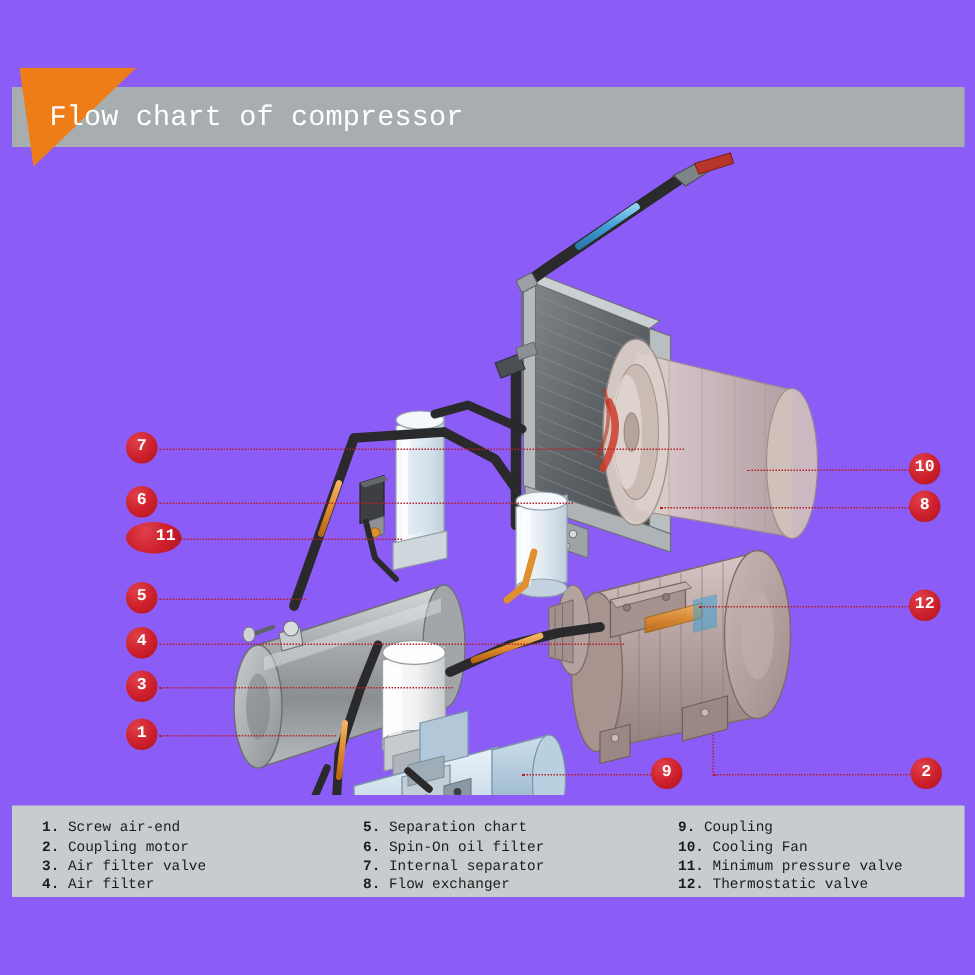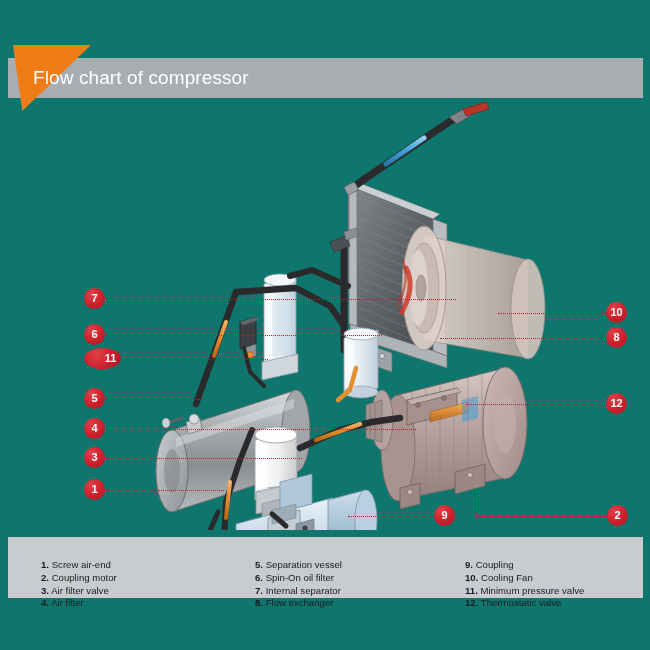--- a/index.html
+++ b/index.html
@@ -12,21 +12,22 @@
     height: 650px;
     position: relative;
     overflow: hidden;
     font-family: "Liberation Sans", sans-serif;
     -webkit-font-smoothing: antialiased;
   }
 
   #page {
     position: absolute;
     inset: 0;
-    background: #0f766e;
+    background: #8b5cf6;
+    font-family: Liberation Mono, monospace;
   }
 
   
   .header-bar {
     position: absolute;
     left: 8px;
     top: 58px;
     width: 635px;
     height: 40px;
     background: #a8adb0;
@@ -144,21 +145,21 @@
     line-height: 12.8px;
   }
   .footer-col.c1 { left: 24px; }
   .footer-col.c2 { left: 238px; }
   .footer-col.c3 { left: 448px; }
   .footer-col li {
     list-style: none;
     white-space: nowrap;
   }
   .footer-col ul {
-    margin: 17px;
+    margin: 4px;
     padding: 0;
   }
   .fnum {
     font-weight: bold;
   }
 </style>
 </head>
 <body>
 
 <div id="page">
@@ -523,21 +524,21 @@
     <ul>
       <li><span class="fnum">1.</span> <span>Screw air-end</span></li>
       <li><span class="fnum">2.</span> <span>Coupling motor</span></li>
       <li><span class="fnum">3.</span> <span>Air filter valve</span></li>
       <li><span class="fnum">4.</span> <span>Air filter</span></li>
     </ul>
   </div>
 
   <div class="footer-col c2">
     <ul>
-      <li><span class="fnum">5.</span> <span>Separation vessel</span></li>
+      <li><span class="fnum">5.</span> <span>Separation chart</span></li>
       <li><span class="fnum">6.</span> <span>Spin-On oil filter</span></li>
       <li><span class="fnum">7.</span> <span>Internal separator</span></li>
       <li><span class="fnum">8.</span> <span>Flow exchanger</span></li>
     </ul>
   </div>
 
   <div class="footer-col c3">
     <ul>
       <li><span class="fnum">9.</span> <span>Coupling</span></li>
       <li><span class="fnum">10.</span> <span>Cooling Fan</span></li>

